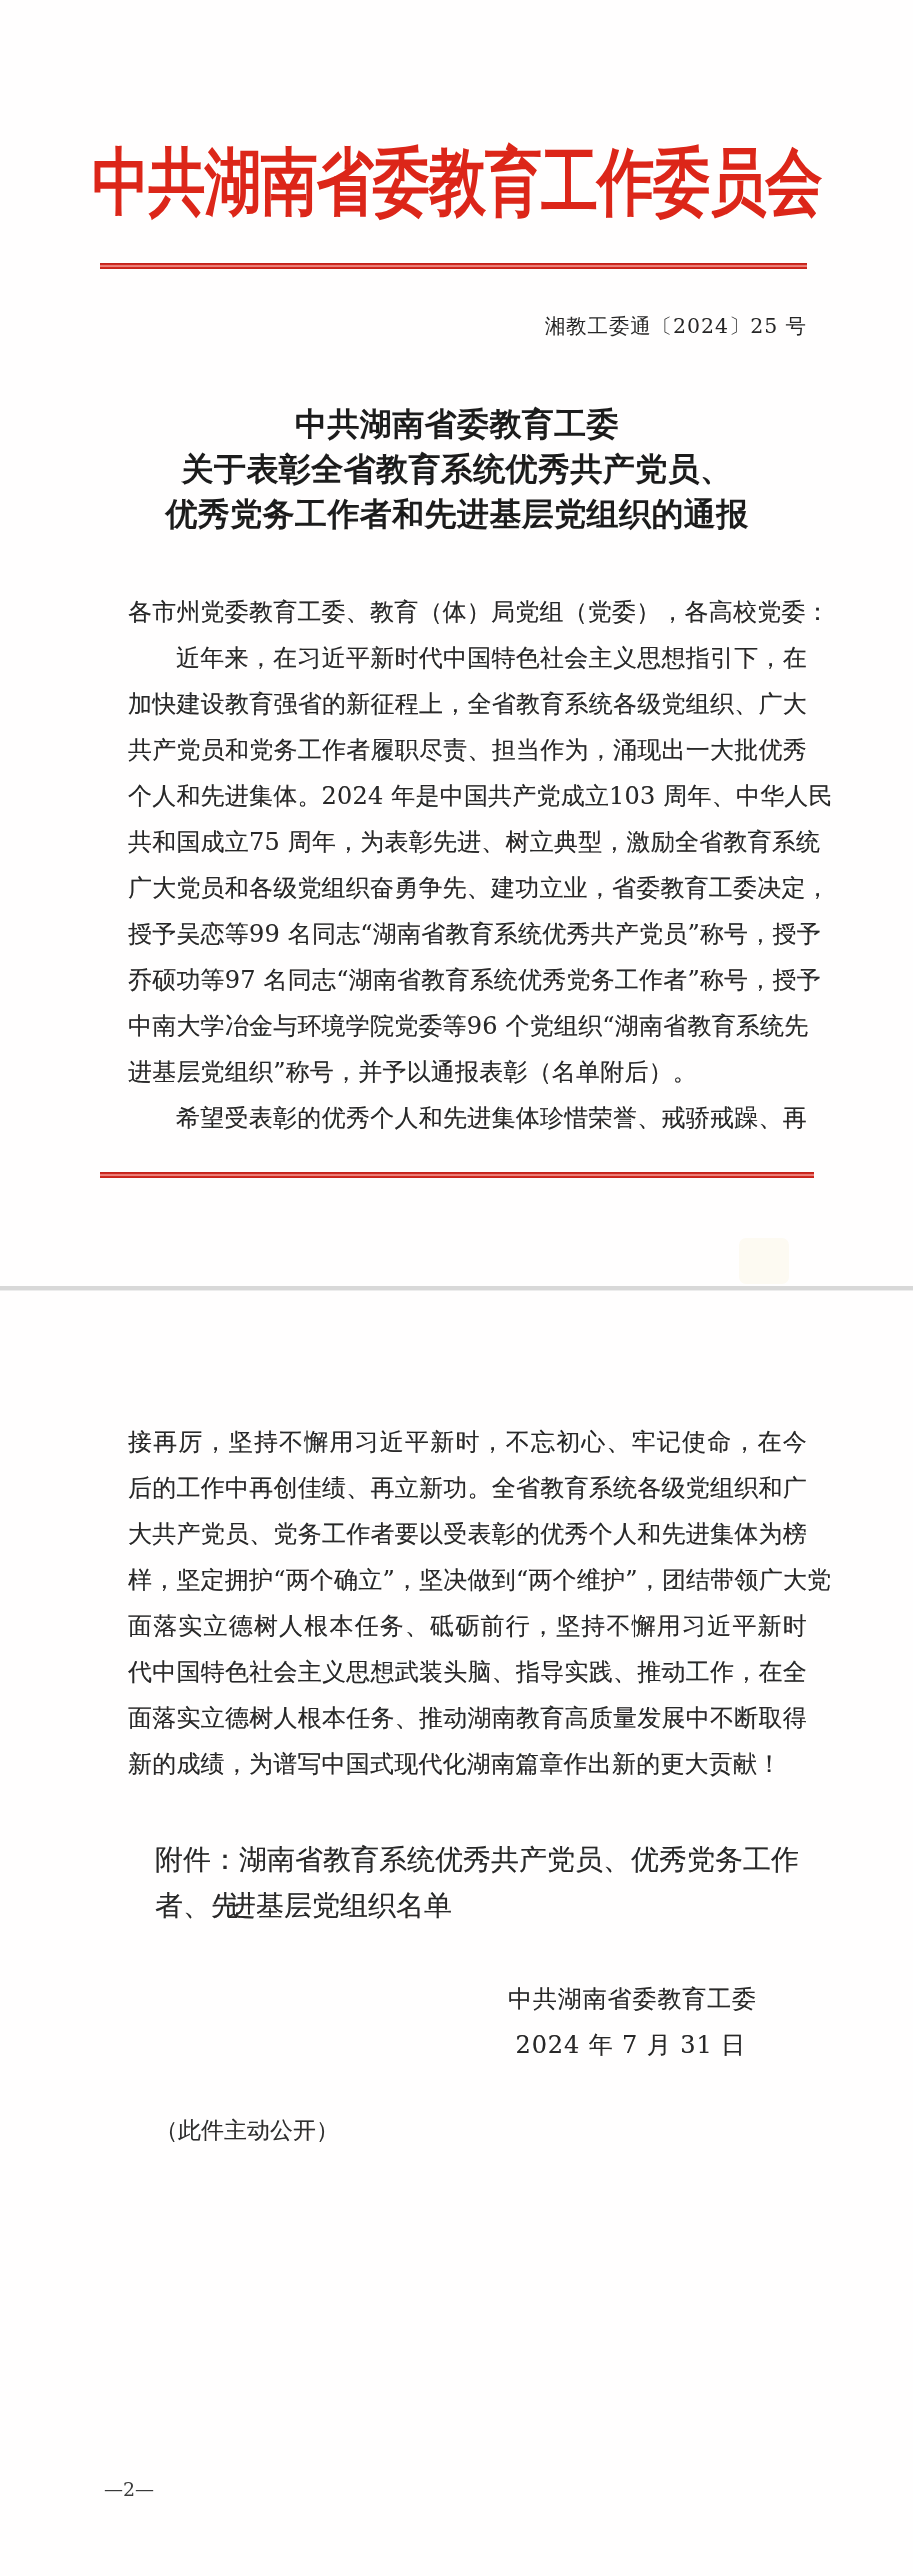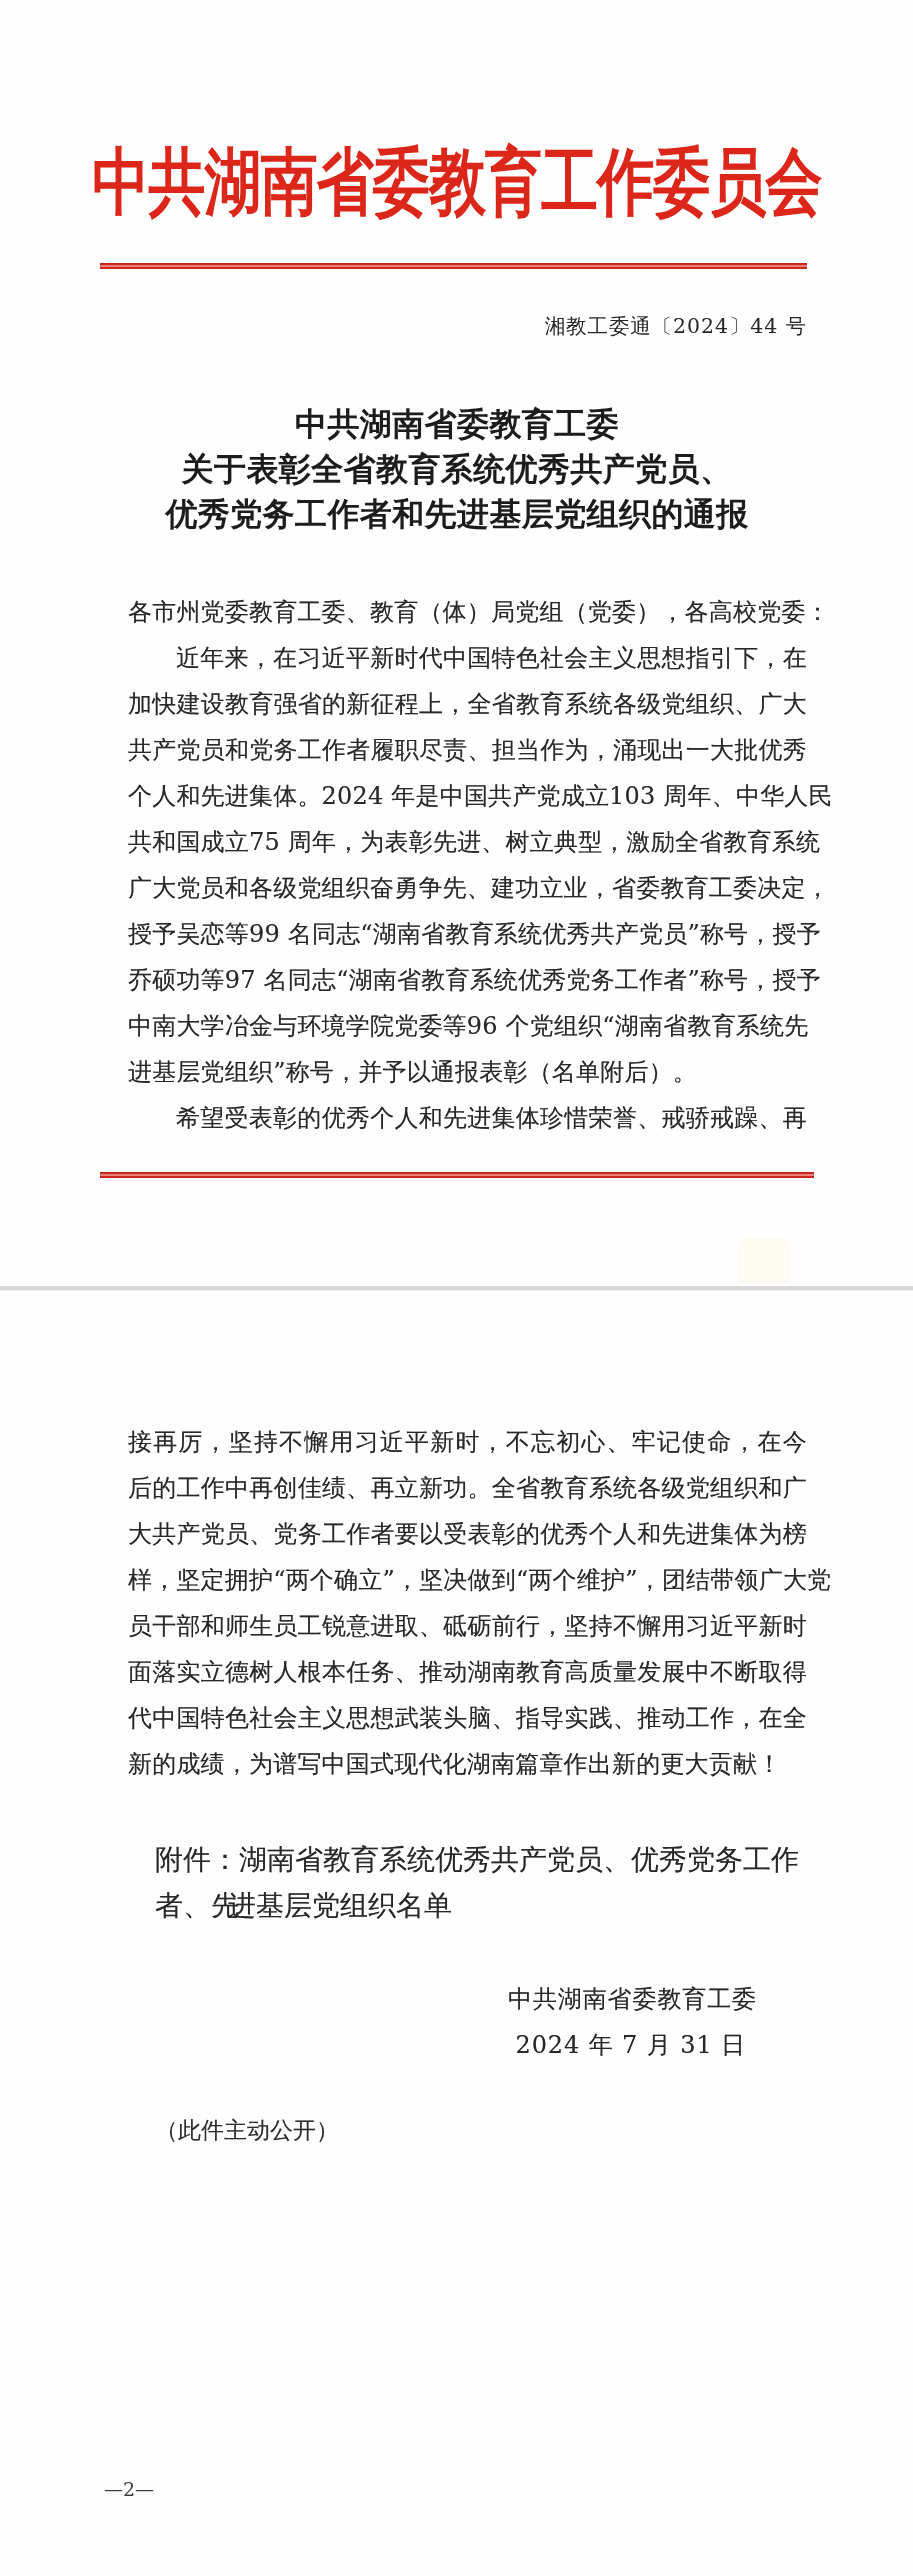--- a/index.html
+++ b/index.html
@@ -80,21 +80,21 @@
   }
 </style>
 </head>
 <body>
 
 <div class="sheet">
 
   <div class="masthead">中共湖南省委教育工作委员会</div>
   <div class="rule-red top"></div>
 
-  <div class="doc-number">湘教工委通〔2024〕44 号</div>
+  <div class="doc-number">湘教工委通〔2024〕25 号</div>
 
   <div class="doc-title">
     <div class="t-line">中共湖南省委教育工委</div>
     <div class="t-line">关于表彰全省教育系统优秀共产党员、</div>
     <div class="t-line">优秀党务工作者和先进基层党组织的通报</div>
   </div>
 
   <div class="body-block body-p1">
     <div class="b-line">各市州党委教育工委、教育（体）局党组（党委），各高校党委：</div>
     <div class="b-line ind">近年来，在习近平新时代中国特色社会主义思想指引下，在</div>
@@ -113,23 +113,23 @@
   <div class="rule-red bottom"></div>
 
   <div class="scan-smudge"></div>
   <div class="page-divider"></div>
 
   <div class="body-block body-p2">
     <div class="b-line">接再厉，坚持不懈用习近平新时，不忘初心、牢记使命，在今</div>
     <div class="b-line">后的工作中再创佳绩、再立新功。全省教育系统各级党组织和广</div>
     <div class="b-line">大共产党员、党务工作者要以受表彰的优秀个人和先进集体为榜</div>
     <div class="b-line">样，坚定拥护“两个确立”，坚决做到“两个维护”，团结带领广大党</div>
-    <div class="b-line">员干部和师生员工锐意进取、砥砺前行，坚持不懈用习近平新时</div>
+    <div class="b-line">面落实立德树人根本任务、砥砺前行，坚持不懈用习近平新时</div>
+    <div class="b-line">代中国特色社会主义思想武装头脑、指导实践、推动工作，在全</div>
     <div class="b-line">面落实立德树人根本任务、推动湖南教育高质量发展中不断取得</div>
-    <div class="b-line">代中国特色社会主义思想武装头脑、指导实践、推动工作，在全</div>
     <div class="b-line noj">新的成绩，为谱写中国式现代化湖南篇章作出新的更大贡献！</div>
   </div>
 
   <div class="attachment">
     <div class="a-line l1">附件：湖南省教育系统优秀共产党员、优秀党务工作者、先</div>
     <div class="a-line l2">进基层党组织名单</div>
   </div>
 
   <div class="signature">
     <div class="s-org">中共湖南省委教育工委</div>

